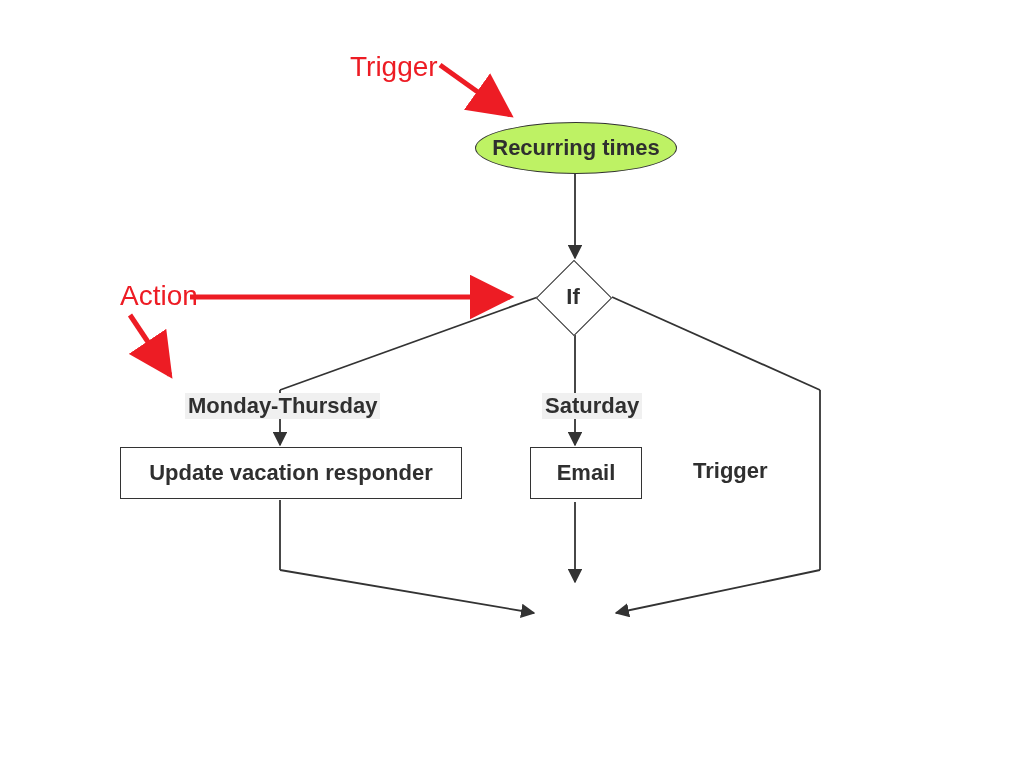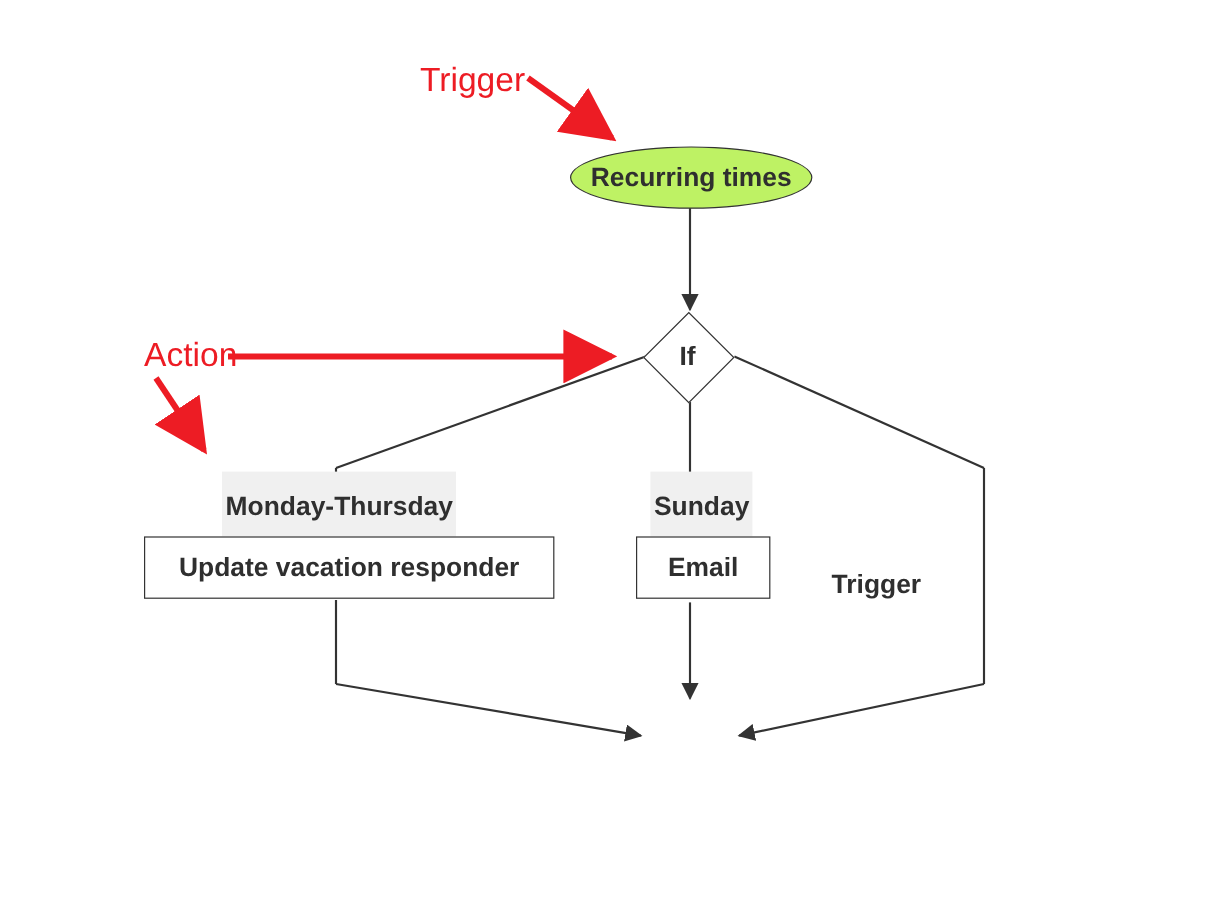--- a/index.html
+++ b/index.html
@@ -21,21 +21,21 @@
     color: #ed1c24;
     font-size: 28px;
     font-weight: 400;
   }
   .node-label {
     position: absolute;
     color: #2f2f2f;
     background: #f0f0f0;
     font-size: 22px;
     font-weight: 600;
-    padding: 16px 3px;
+    padding: 0 3px;
     text-align: center;
   }
   .node-label.nobg { background: transparent; }
   .rect-node {
     position: absolute;
     border: 1.5px solid #333;
     background: #ffffff;
     color: #2f2f2f;
     font-size: 22px;
     font-weight: 600;
@@ -129,21 +129,21 @@
   </div>
 
   <div class="diamond-wrap" style="left:547px; top:271px; width:52px; height:52px;">
     <div class="diamond"></div>
     <div class="diamond-text">
       <span>If</span>
     </div>
   </div>
 
   <div class="node-label" style="left:185px; top:393px;">Monday-Thursday</div>
-  <div class="node-label" style="left:542px; top:393px;">Sunday</div>
+  <div class="node-label" style="left:542px; top:393px;">Saturday</div>
   <div class="node-label nobg" style="left:690px; top:458px;">Trigger</div>
 
   <div class="rect-node" style="left:530px; top:447px; width:90px; height:50px;">
     <span>Email</span>
   </div>
   <div class="rect-node" style="left:120px; top:447px; width:320px; height:50px;">
     <span>Update vacation responder</span>
   </div>
 
 

